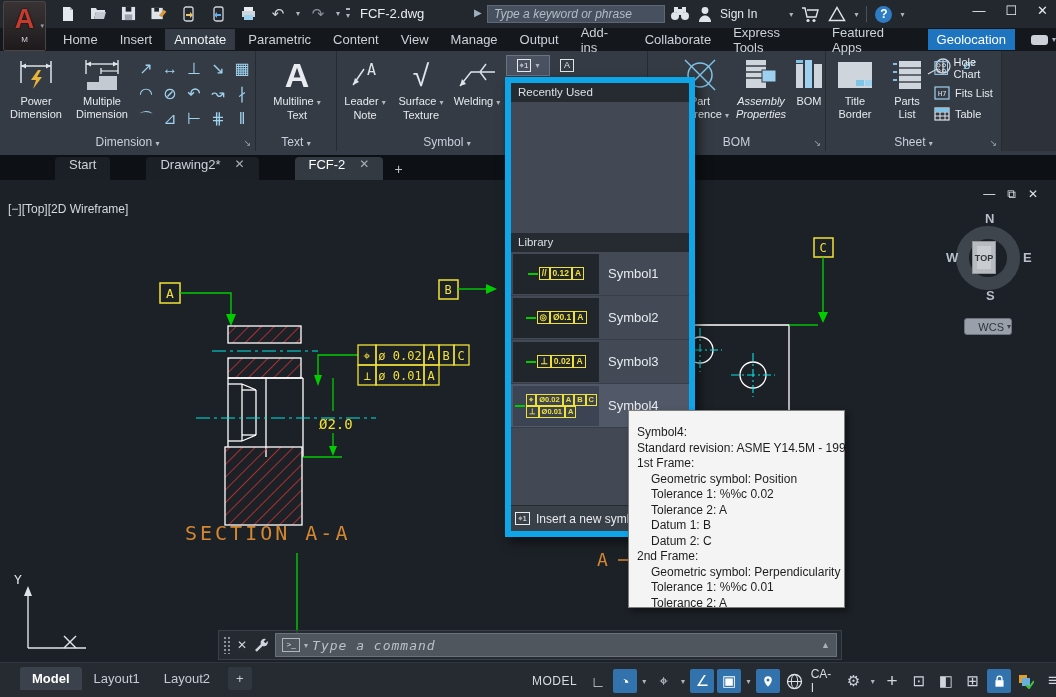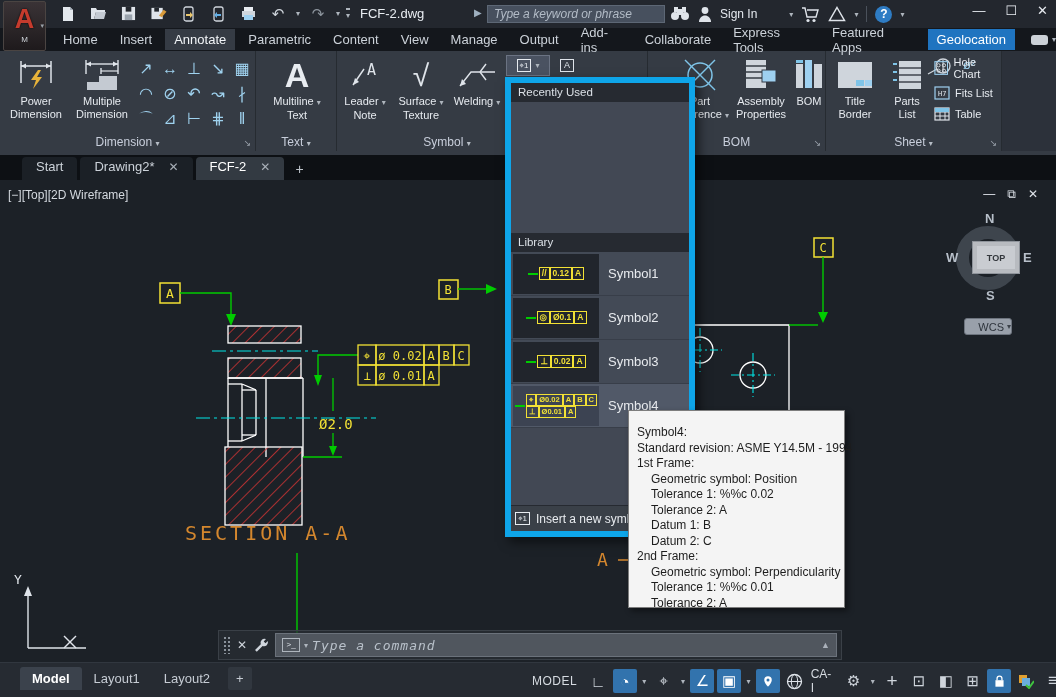--- a/index.html
+++ b/index.html
@@ -48,33 +48,33 @@
   .bigbtn .bicon { height:40px; display:flex; align-items:center; justify-content:center; }
   .dimgrid { position:absolute; left:134px; top:5px; width:122px; display:grid; grid-template-columns:repeat(5,24px); grid-auto-rows:25px; }
   .dimgrid span { color:#9fd2ef; font-size:16px; text-align:center; line-height:25px; }
   .big-a-glyph { color:#e8ecf1; font-size:34px; font-weight:bold; line-height:38px; }
   .surface-glyph { color:#dfe4ea; font-size:30px; }
   .diam2 { position:absolute; left:626px; top:6px; color:#9fd2ef; font-size:13px; }
   .ldr-balloon { position:absolute; left:589px; top:6px; }
 
   
   .filetabs { position:absolute; left:0; top:155px; width:1056px; height:25px; background:#0d1014; display:flex; align-items:flex-end; padding-left:22px; z-index:10; }
-  .ftab { height:23px; display:flex; align-items:flex-end; gap:14px; padding:6px 14px; background:#1b2026; color:#ccd2d9; font-size:13px; border-radius:4px 4px 0 0; margin-right:3px; }
+  .ftab { height:23px; display:flex; align-items:flex-start; gap:14px; padding:0 14px; background:#1b2026; color:#ccd2d9; font-size:13px; border-radius:4px 4px 0 0; margin-right:3px;margin-left:33px; }
   .ftab.active { background:#333a42; color:#fff; }
   .ftab .x { color:#aab1b9; font-size:12px; }
   .ftab-plus { color:#c0c6cd; font-size:14px; padding:0 8px 3px; }
 
   
   .canvas { position:absolute; left:0; top:180px; width:1056px; height:482px; background:#1c2127; z-index:1; }
-  .vp-label { position:absolute; left:8px; top:8px; color:#d4d9df; font-size:12px; z-index:2; }
+  .vp-label { position:absolute; left:8px; top:22px; color:#d4d9df; font-size:12px; z-index:2; }
   .vp-controls { position:absolute; right:18px; top:7px; color:#dfe4ea; font-size:12px; display:flex; gap:12px; z-index:2; }
   .viewcube { position:absolute; left:946px; top:32px; width:88px; height:92px; z-index:3; }
   .vc-ring { position:absolute; left:10px; top:14px; width:64px; height:64px; border:13px solid rgba(110,120,132,.42); border-radius:50%; }
   .vc-letter { position:absolute; color:#b7bfc9; font-size:13px; font-weight:bold; }
-  .vc-top { position:absolute; left:26px; top:29px; width:48px; height:33px; background:#c9ccd1; border:1px solid #8f949b; box-shadow:inset 0 0 0 4px #b8bbc0; color:#33373c; font-size:9px; font-weight:bold; display:flex; align-items:center; justify-content:center; }
+  .vc-top { position:absolute; left:26px; top:29px; width:24px; height:33px; background:#c9ccd1; border:1px solid #8f949b; box-shadow:inset 0 0 0 4px #b8bbc0; color:#33373c; font-size:9px; font-weight:bold; display:flex; align-items:center; justify-content:center; }
   .wcs { position:absolute; left:964px; top:138px; width:48px; height:17px; background:#99a0aa; border:1px solid #6d747e; border-radius:3px; color:#2f353d; font-size:11px; display:flex; align-items:center; justify-content:flex-end; gap:3px; z-index:3; }
   .wcs .caret { color:#3c424a; }
 
   
   .cmdbar { position:absolute; left:218px; top:630px; width:624px; height:30px; display:flex; align-items:center; gap:6px; padding:0 4px; background:rgba(40,45,52,.75); border:1px solid #3a4047; z-index:25; }
   .cmd-grip { width:8px; height:18px; background-image:radial-gradient(#8a929b 1px, transparent 1.3px); background-size:4px 4px; }
   .cmd-x { color:#cfd5dc; font-size:12px; }
   .cmd-field { flex:1; height:24px; background:#50565e; border:1px solid #6b727b; display:flex; align-items:center; gap:4px; padding:0 6px; }
   .cmd-prompt { width:18px; height:14px; border:1px solid #aeb5bd; color:#dfe4ea; font-size:8px; line-height:12px; text-align:center; }
   .cmd-input { flex:1; background:transparent; border:none; outline:none; color:#c8cfd7; font-family:"DejaVu Sans Mono", monospace; font-style:italic; font-size:13px; letter-spacing:1px; }
@@ -352,21 +352,21 @@
         <span class="bicon">
           <svg width="38" height="36" viewBox="0 0 38 36">
               <circle cx="19" cy="18" r="12" fill="none" stroke="#7fc4e8" stroke-width="1.5"></circle>
               <line x1="4" y1="3" x2="34" y2="33" stroke="#7fc4e8" stroke-width="1.5"></line>
               <line x1="34" y1="3" x2="4" y2="33" stroke="#7fc4e8" stroke-width="1.5"></line>
             </svg>
         </span>
         <span>Part</span>
         <span><span>Reference</span> <span class="caret"></span></span>
       </div>
-      <div class="bigbtn" style="left:82px;width:62px;">
+      <div class="bigbtn" style="left:82px;width:62px;font-style:italic;">
         <span class="bicon">
           <svg width="34" height="34" viewBox="0 0 34 34">
               <rect x="2" y="2" width="20" height="28" fill="#cfd5dc"></rect>
               <line x1="2" y1="8" x2="22" y2="8" stroke="#353b44" stroke-width="1.5"></line>
               <line x1="2" y1="14" x2="22" y2="14" stroke="#353b44" stroke-width="1.5"></line>
               <line x1="2" y1="20" x2="22" y2="20" stroke="#353b44" stroke-width="1.5"></line>
               <rect x="18" y="12" width="14" height="12" fill="#9ed0f0" stroke="#353b44"></rect>
             </svg>
         </span>
         <span>Assembly</span>

